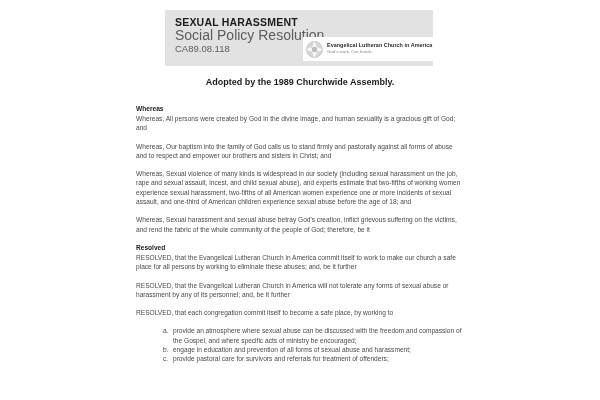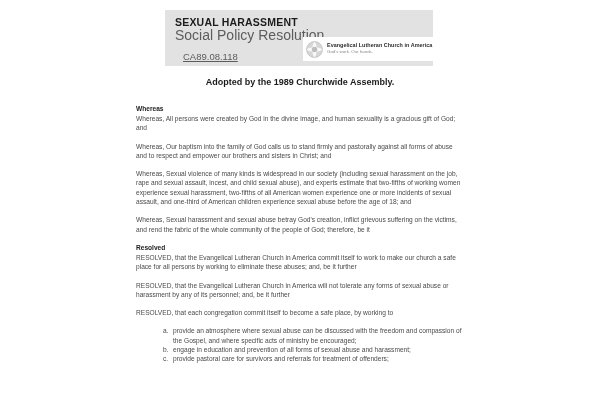--- a/index.html
+++ b/index.html
@@ -48,22 +48,21 @@
   .doc-subtitle {
     font-size: 14px;
     color: #5c5c5c;
     line-height: 13px;
     margin: 0;
   }
   .doc-code {
     font-size: 9.5px;
     color: #5c5c5c;
     line-height: 13px;
-    margin: 8px;
-    text-decoration: underline;
+    margin: 0;
   }
 
   
   .logo-block {
     position: absolute;
     left: 303px;
     top: 37px;
     width: 130px;
     height: 24px;
     background: #ffffff;

